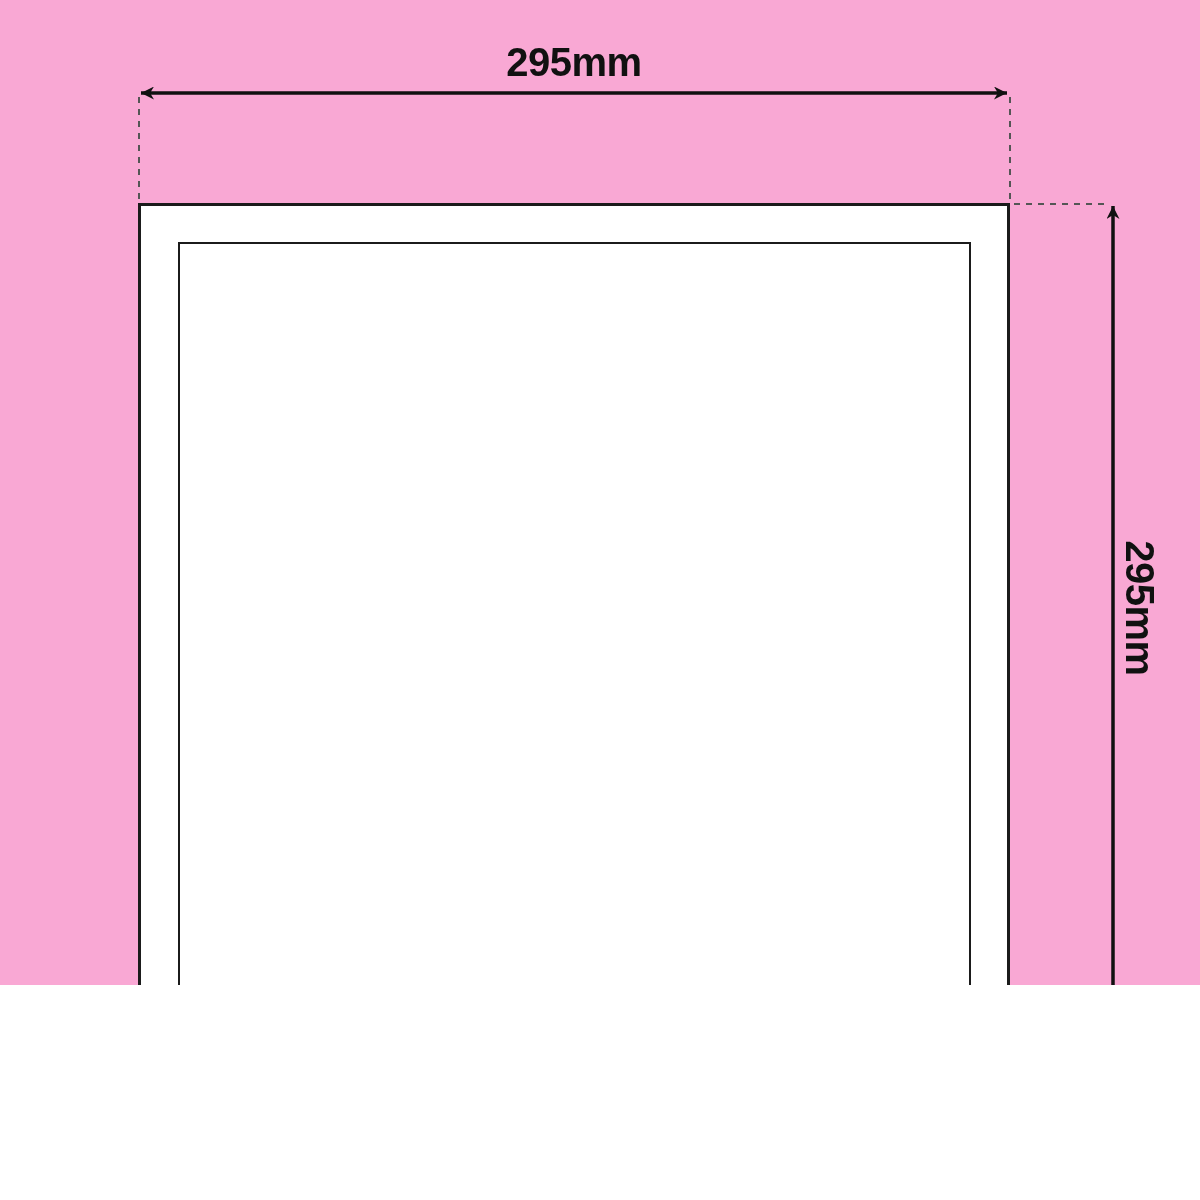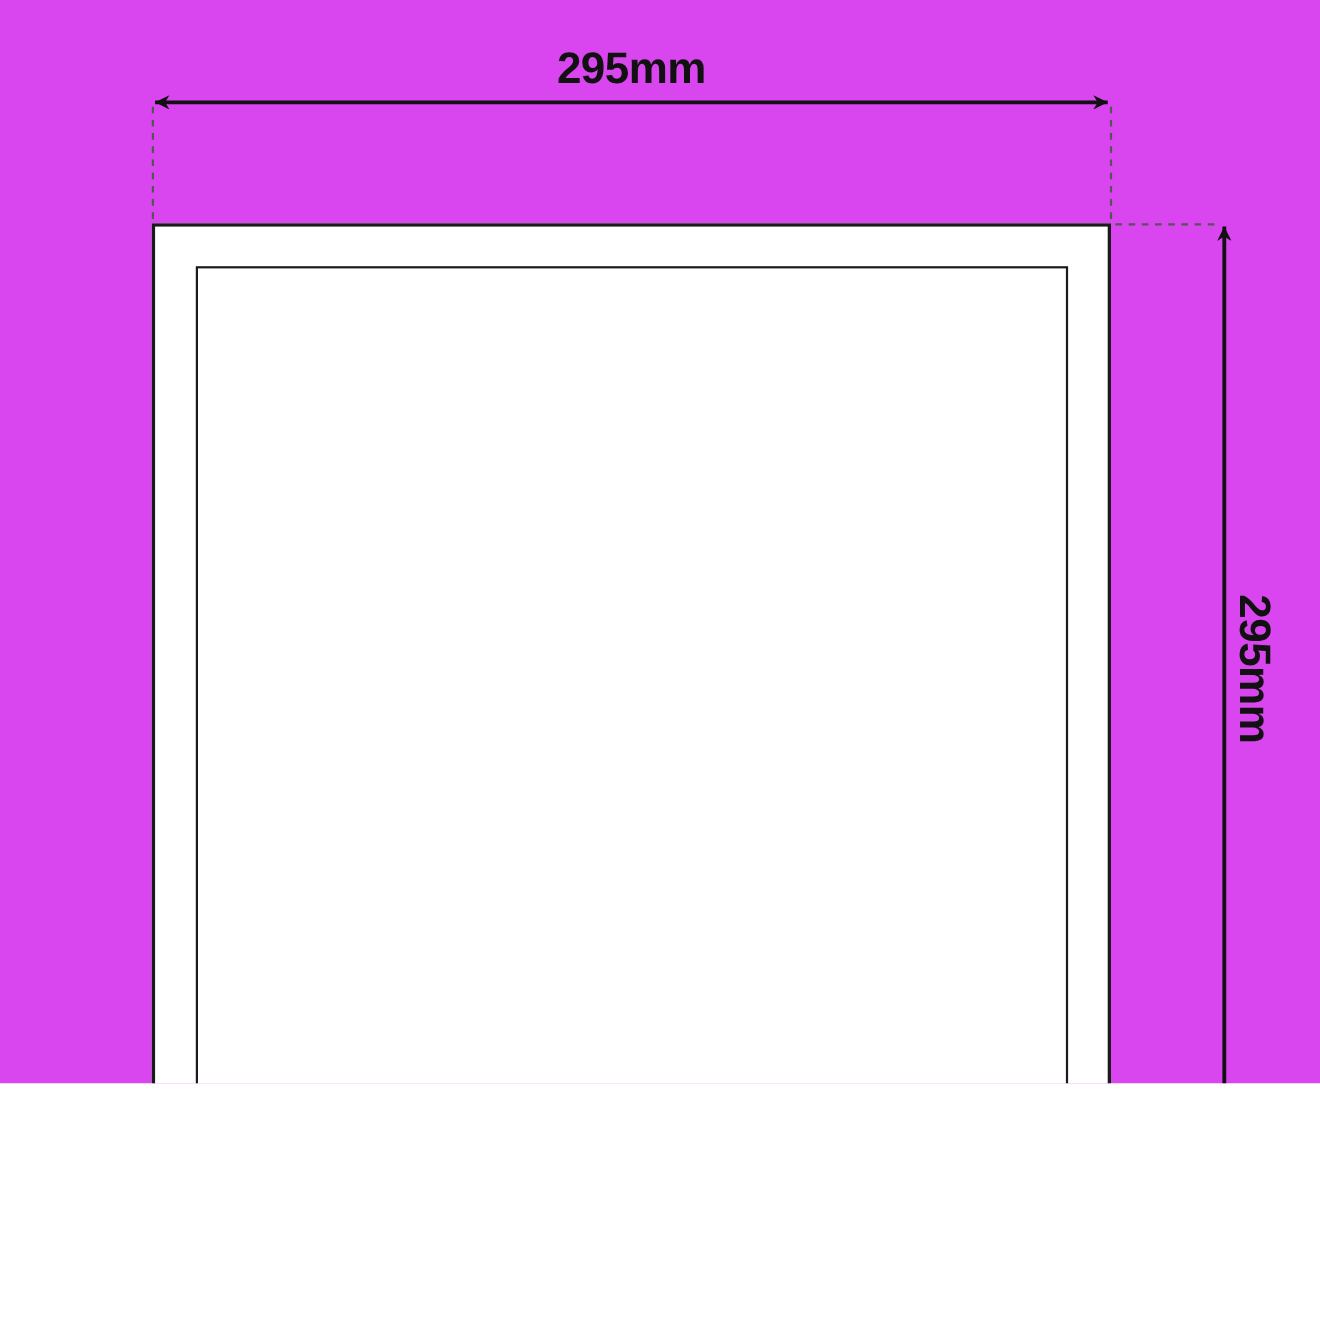--- a/index.html
+++ b/index.html
@@ -5,21 +5,21 @@
   html, body {
     margin: 0;
     padding: 0;
     background: #ffffff;
     font-family: "Liberation Sans", "DejaVu Sans", sans-serif;
   }
   .canvas {
     position: relative;
     width: 1200px;
     height: 985px;
-    background: #d946ef;
+    background: #f9a8d4;
     overflow: hidden;
   }
   .outer-frame {
     position: absolute;
     left: 138px;
     top: 203px;
     width: 872px;
     height: 872px;
     border: 3px solid #1b1b1b;
     box-sizing: border-box;

